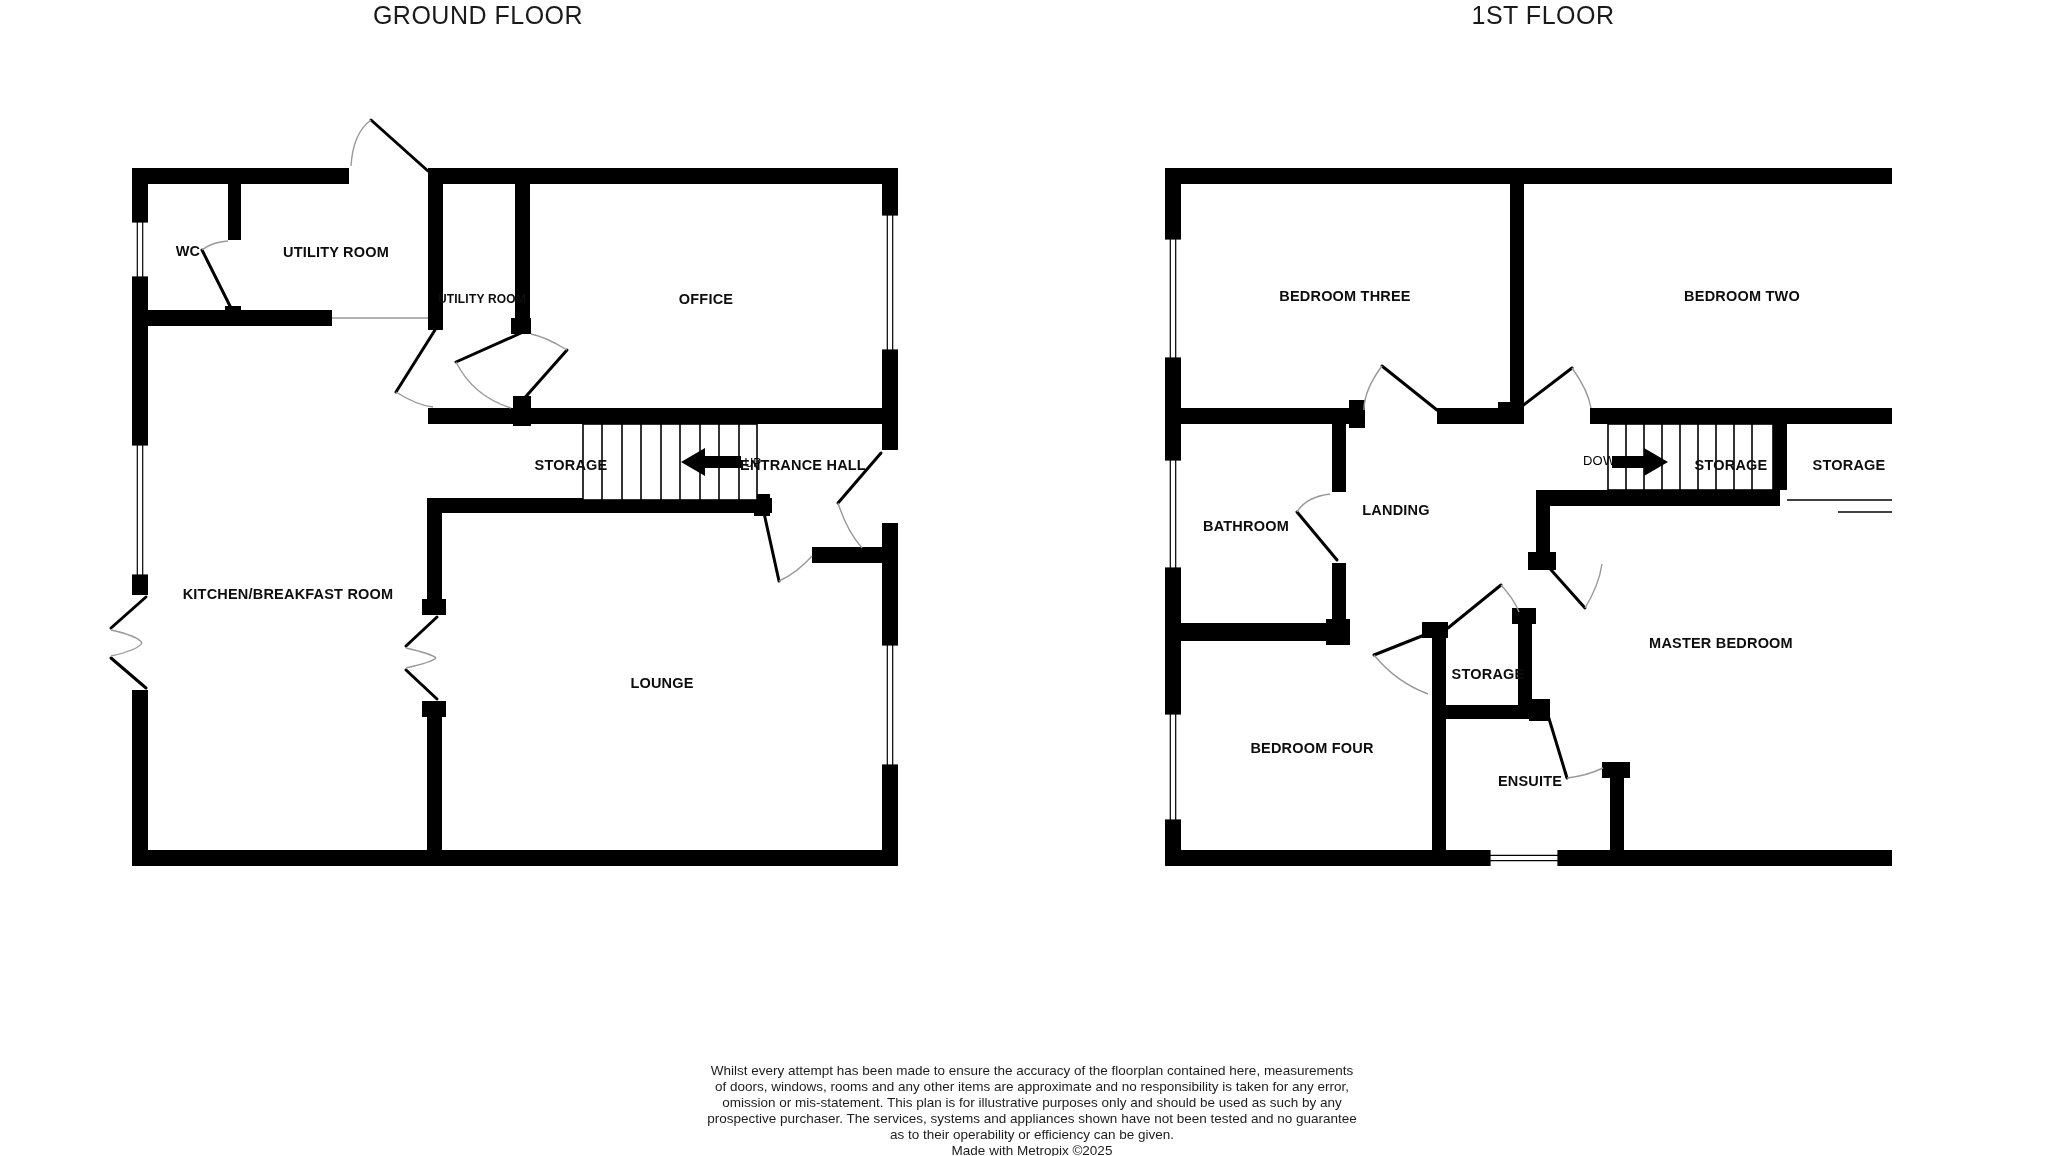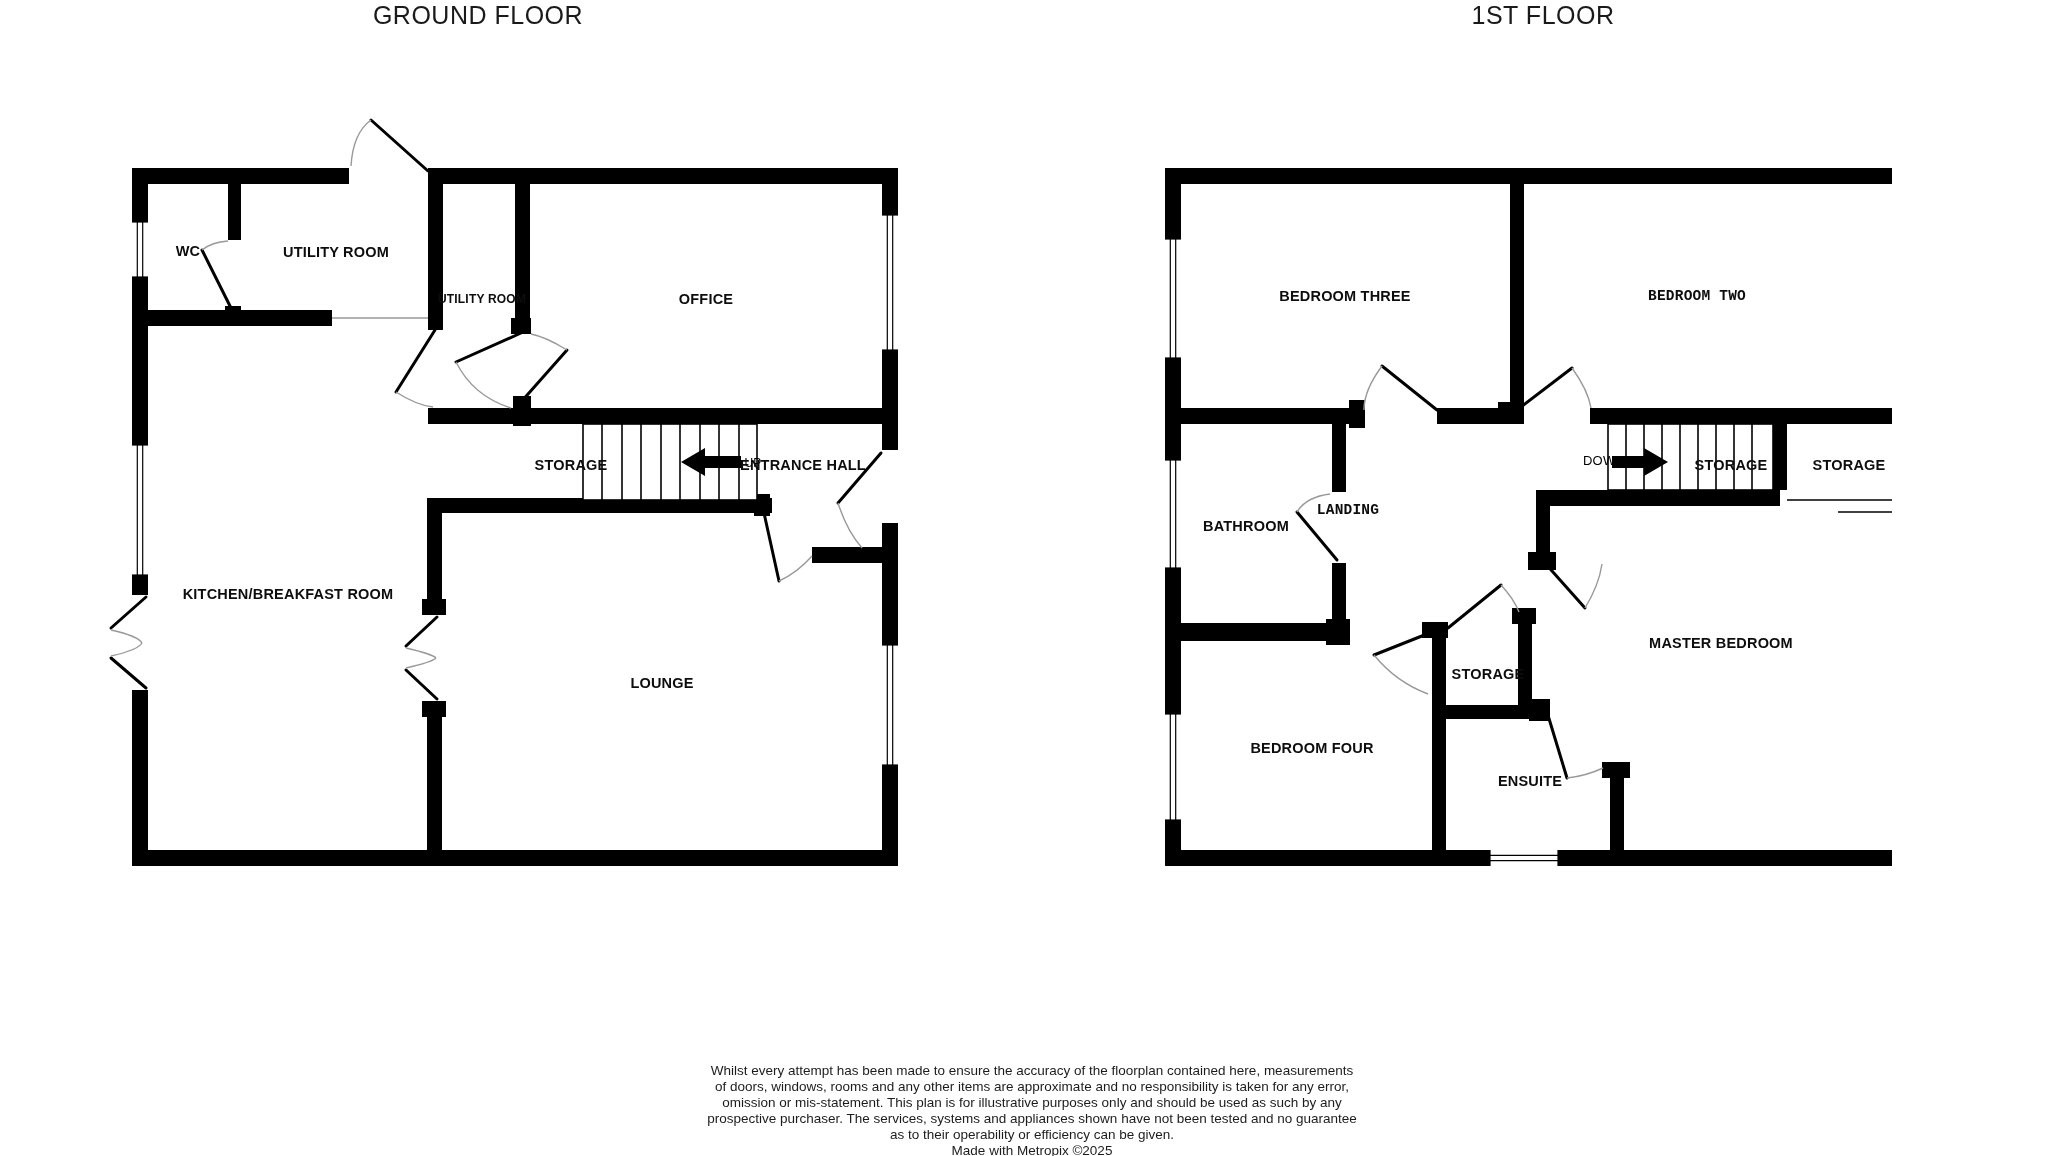--- a/index.html
+++ b/index.html
@@ -261,23 +261,23 @@
   <div class="room-label" style="left:336px;top:252px;">UTILITY ROOM</div>
   <div class="room-label sm" style="left:482px;top:299px;">UTILITY ROOM</div>
   <div class="room-label" style="left:706px;top:299px;">OFFICE</div>
   <div class="room-label" style="left:571px;top:465px;">STORAGE</div>
   <div class="room-label rg" style="left:753px;top:463px;font-size:12px;">UP</div>
   <div class="room-label" style="left:803px;top:465px;">ENTRANCE HALL</div>
   <div class="room-label" style="left:288px;top:594px;">KITCHEN/BREAKFAST ROOM</div>
   <div class="room-label" style="left:662px;top:683px;">LOUNGE</div>
 
   <div class="room-label" style="left:1345px;top:296px;">BEDROOM THREE</div>
-  <div class="room-label" style="left:1697px;top:296px;font-family:Liberation Mono, monospace;">BEDROOM TWO</div>
+  <div class="room-label" style="left:1742px;top:296px;">BEDROOM TWO</div>
   <div class="room-label" style="left:1246px;top:526px;">BATHROOM</div>
-  <div class="room-label" style="left:1348px;top:510px;font-family:Liberation Mono, monospace;">LANDING</div>
+  <div class="room-label" style="left:1396px;top:510px;">LANDING</div>
   <div class="room-label rg" style="left:1576px;top:460px;margin-left:28px;">DOWN</div>
   <div class="room-label" style="left:1731px;top:465px;">STORAGE</div>
   <div class="room-label" style="left:1849px;top:465px;">STORAGE</div>
   <div class="room-label" style="left:1721px;top:643px;text-align:center;">MASTER BEDROOM</div>
   <div class="room-label" style="left:1488px;top:674px;">STORAGE</div>
   <div class="room-label" style="left:1312px;top:748px;">BEDROOM FOUR</div>
   <div class="room-label" style="left:1530px;top:781px;">ENSUITE</div>
 
   <div class="footer">
     <div>Whilst every attempt has been made to ensure the accuracy of the floorplan contained here, measurements</div>

